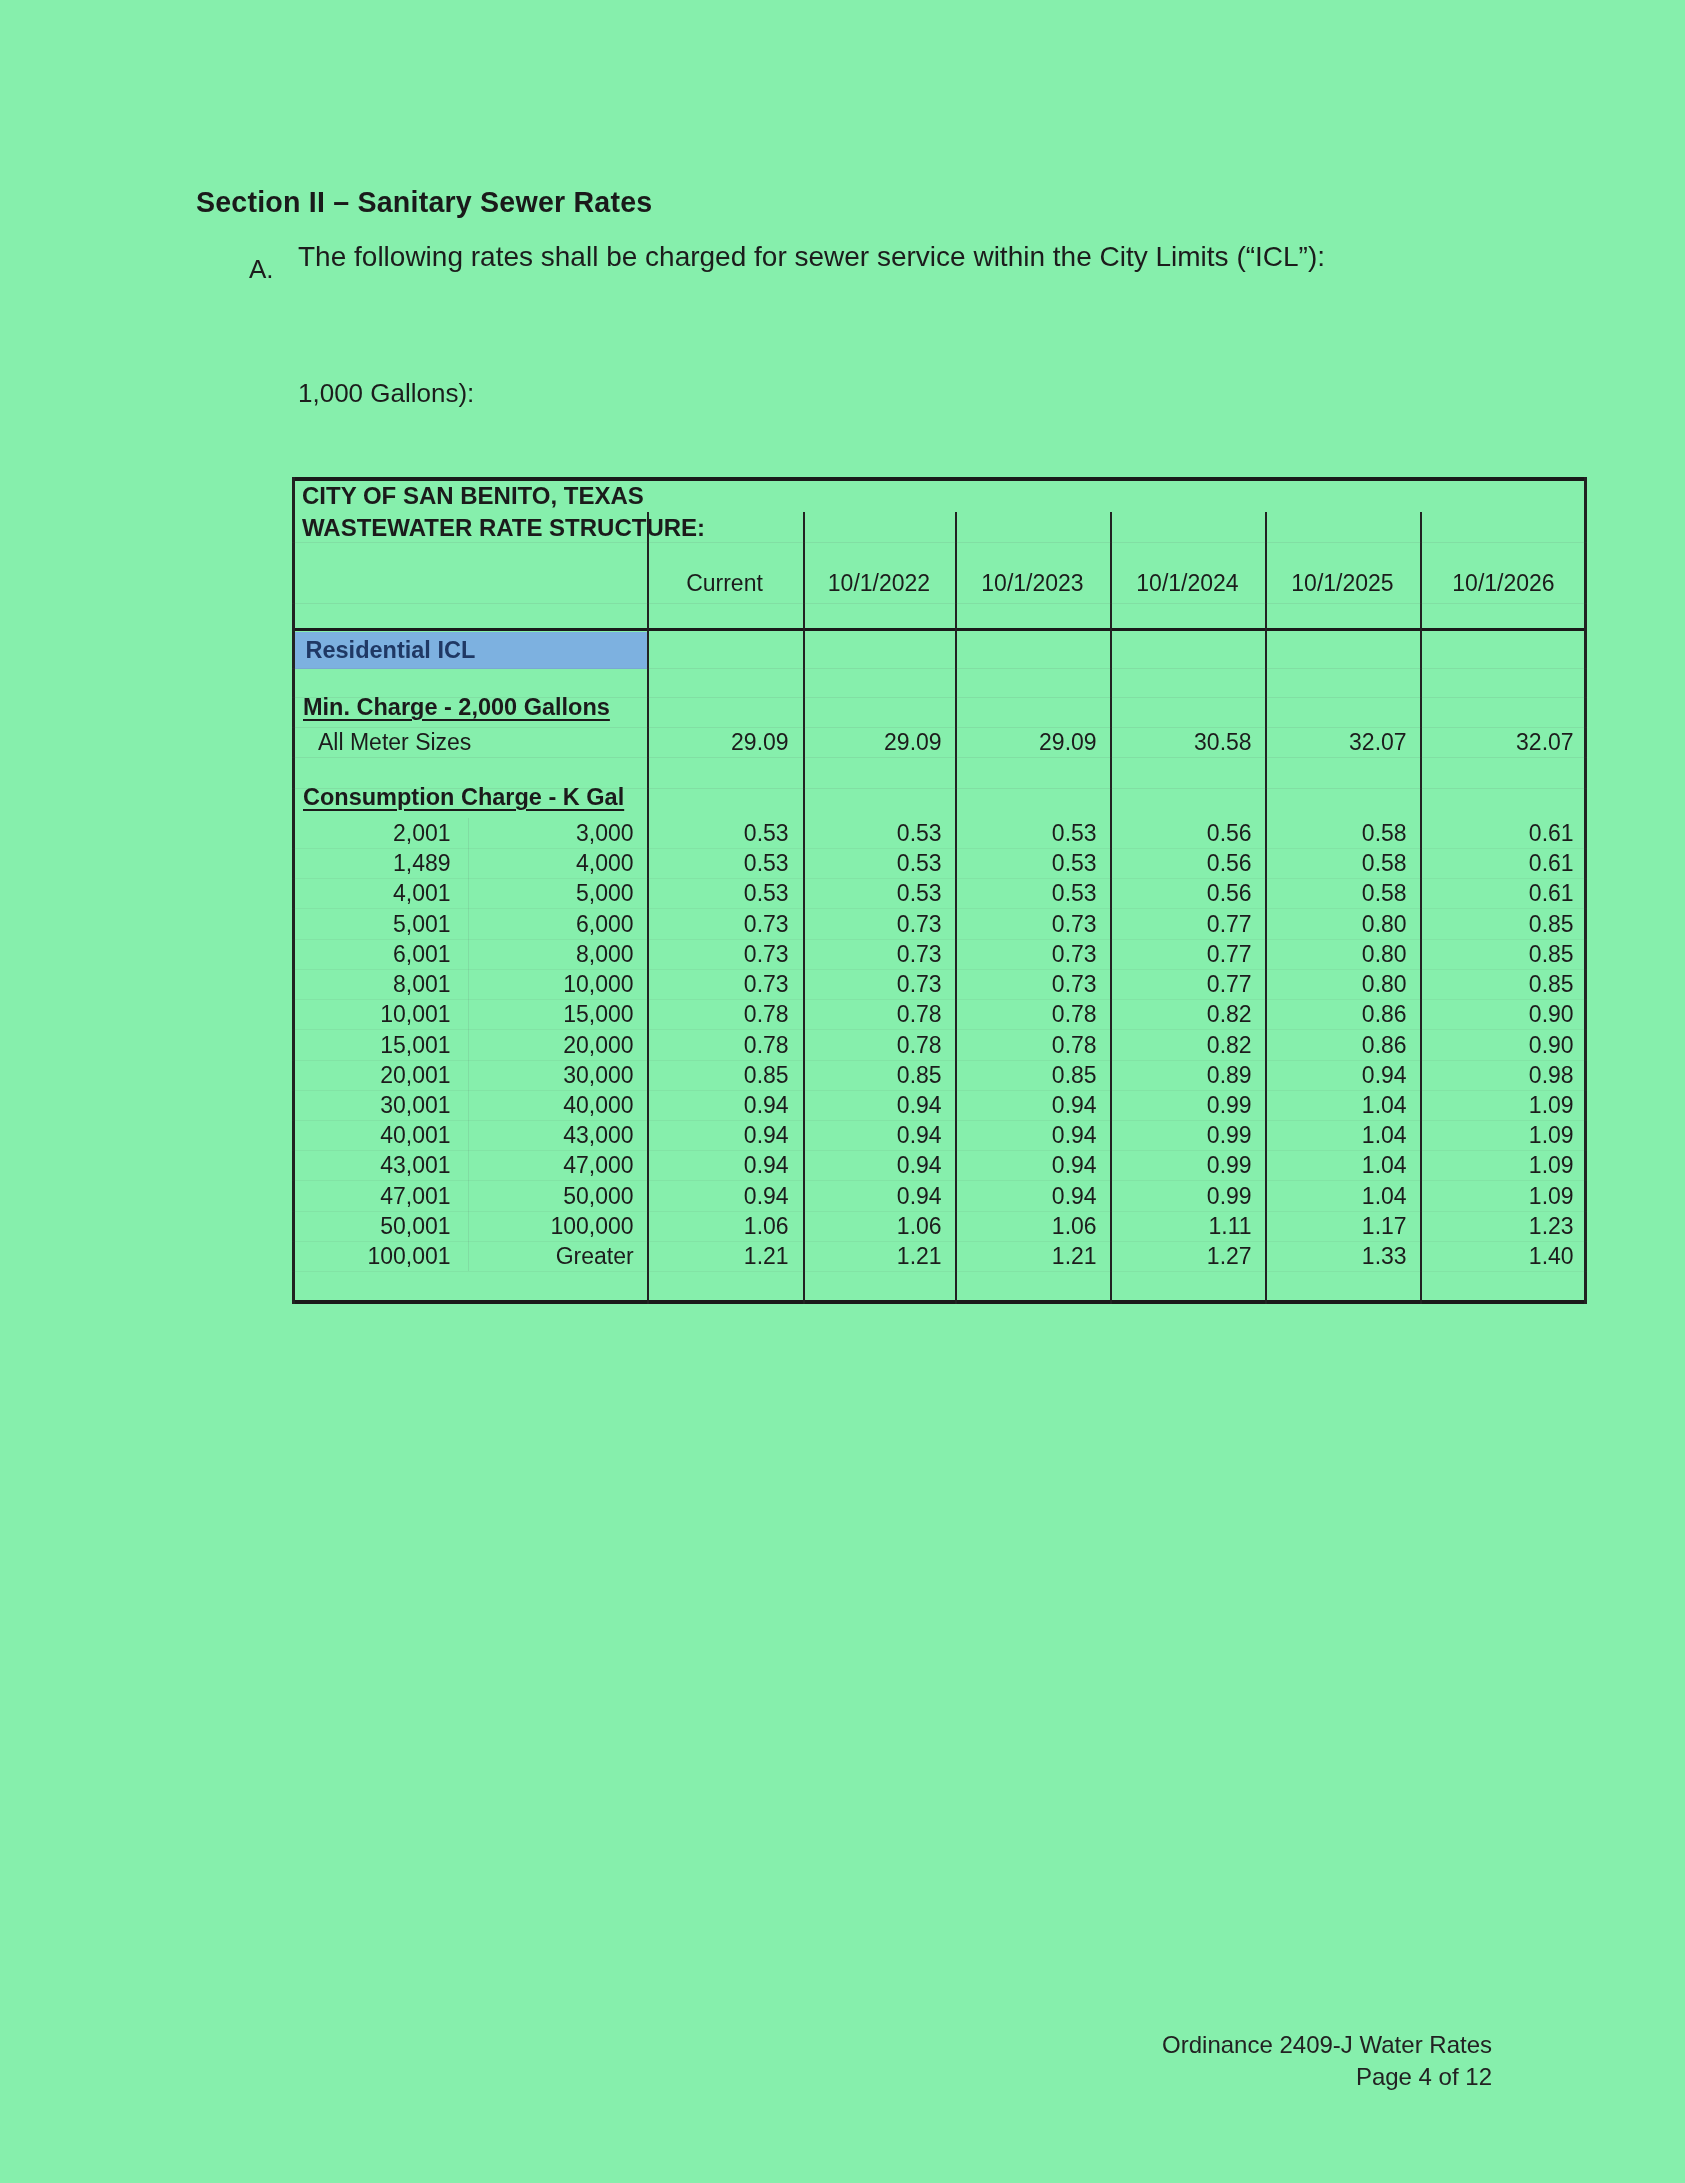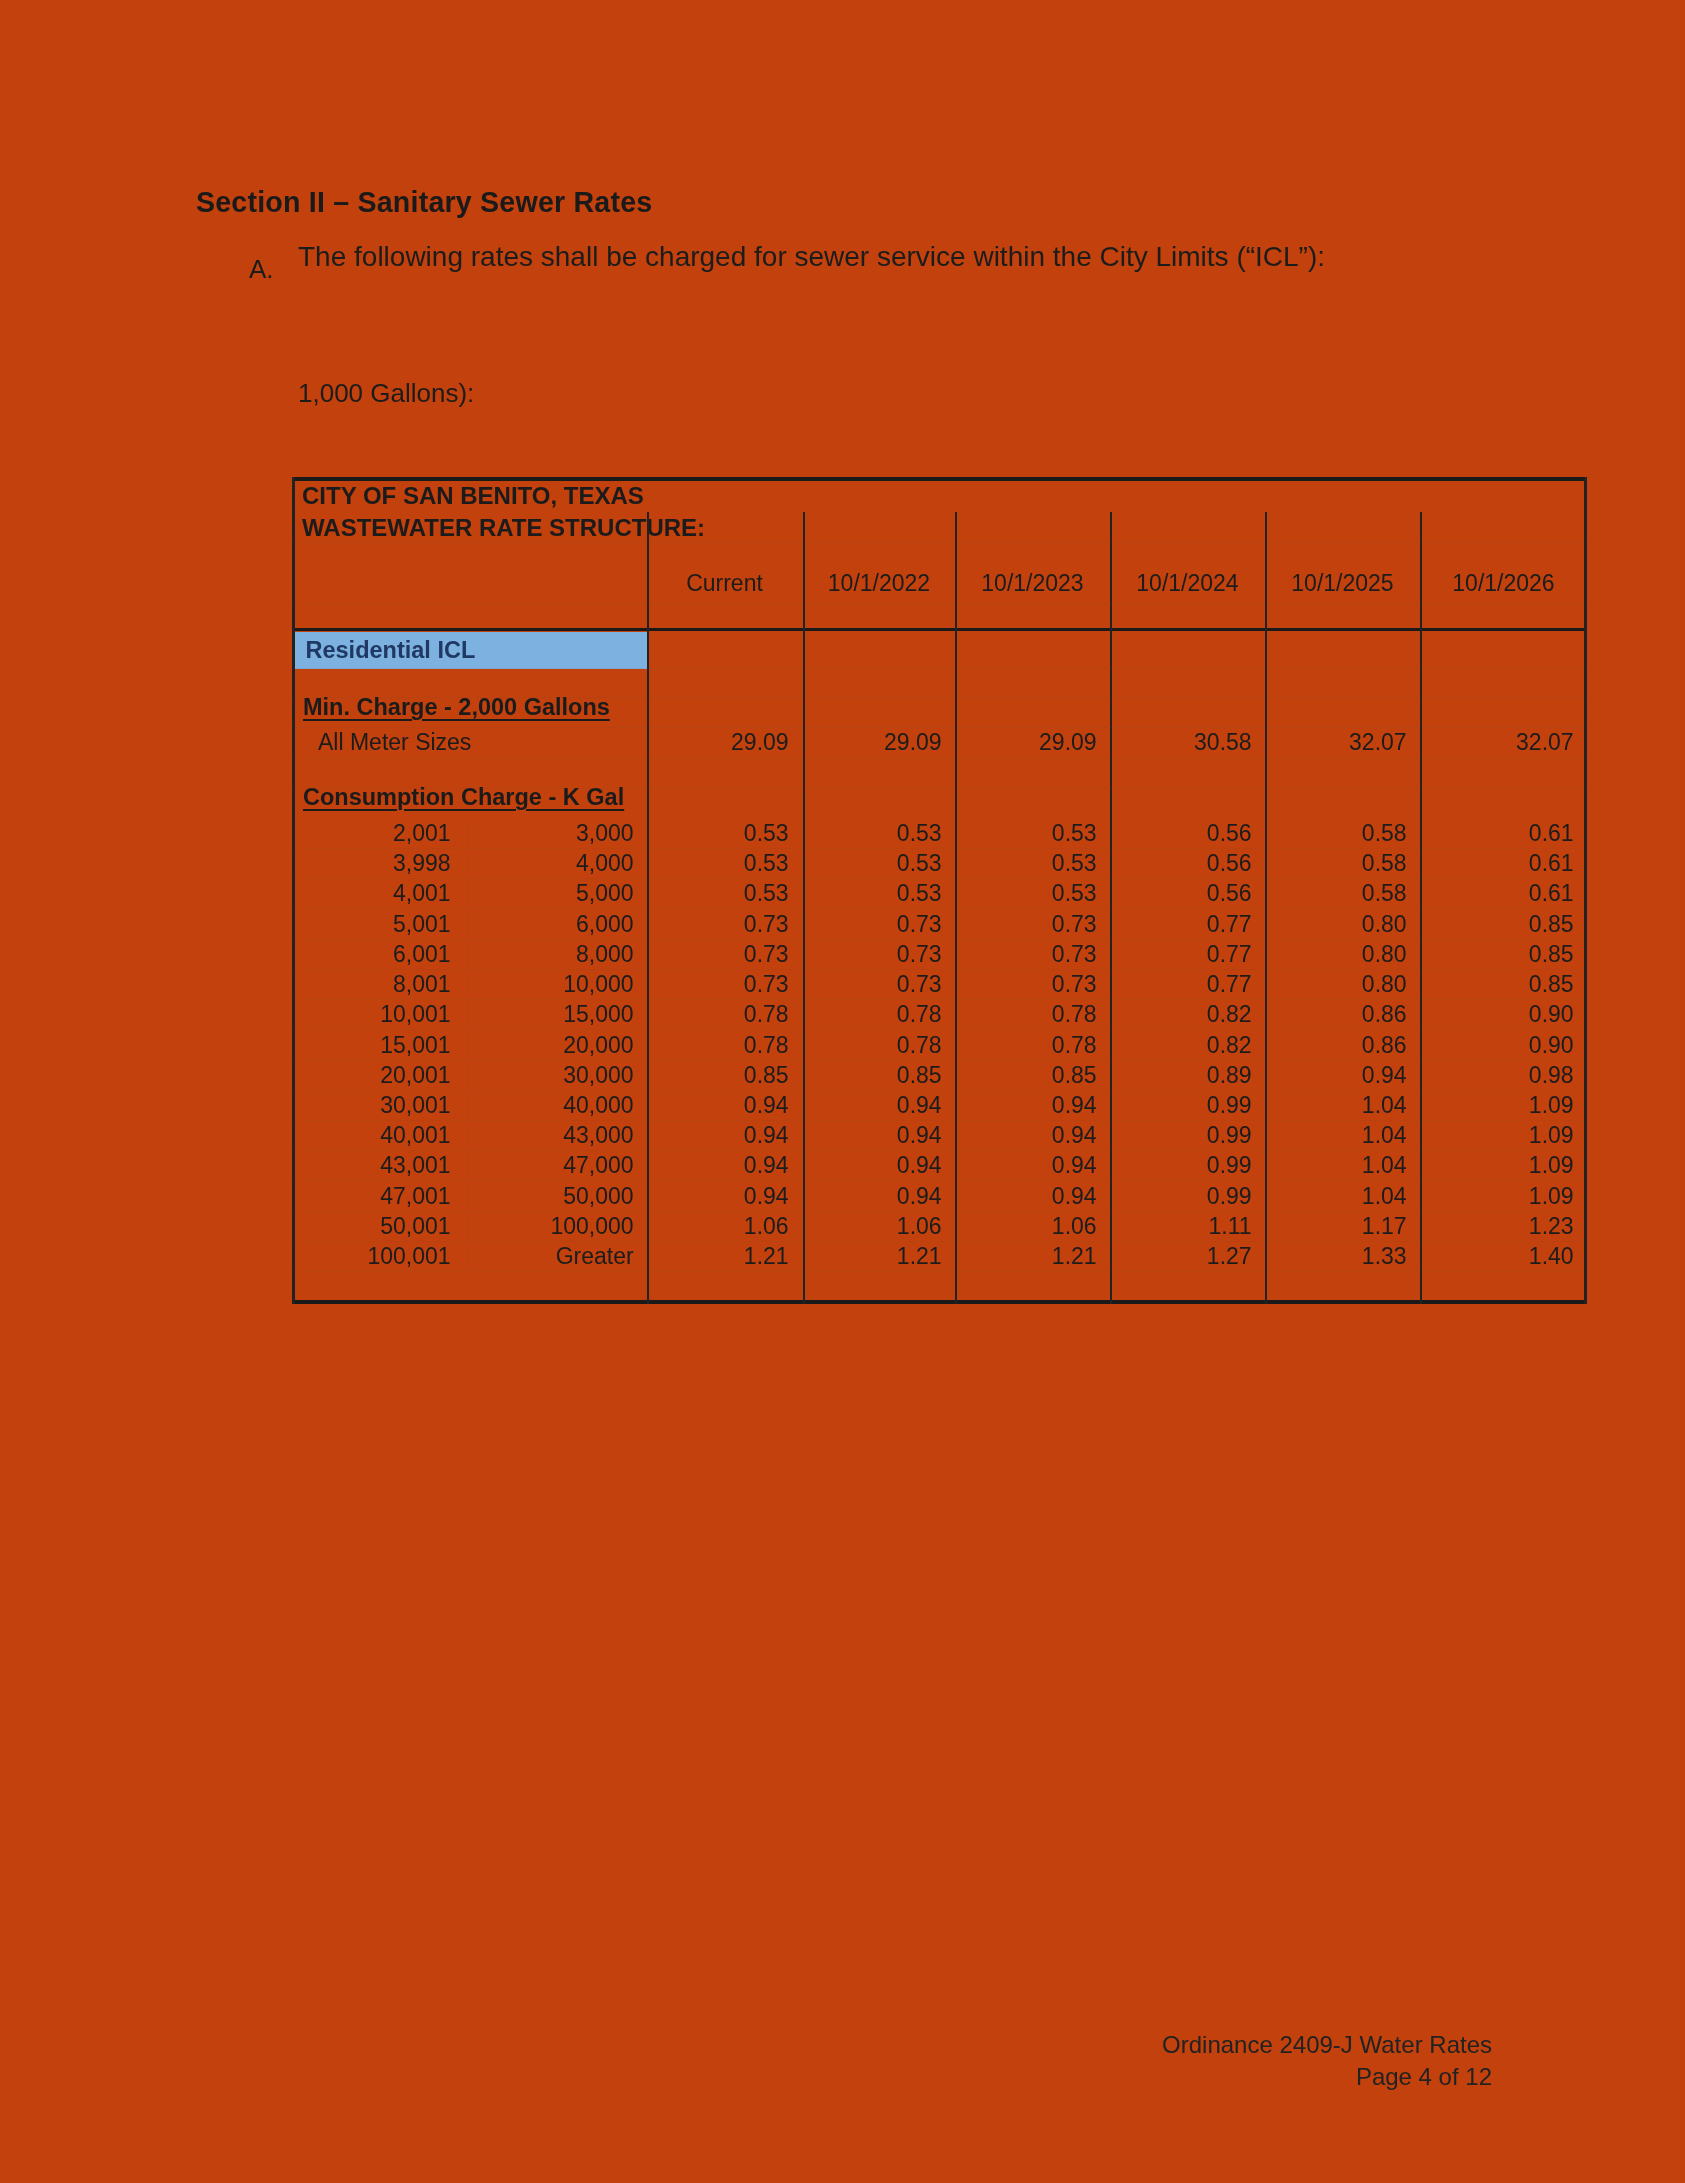--- a/index.html
+++ b/index.html
@@ -1,19 +1,19 @@
 <!DOCTYPE html>
 <html style="font-size:13.4px"><head>
 <meta charset="utf-8">
 <style>
   html,body{margin:0;padding:0;background:#ffffff;}
   .page{
     position:relative;
     width:1685px;height:2183px;
-    background:#c2410c;
+    background:#86efac;
     font-family:"Liberation Sans", sans-serif;
     color:#1c1c1c;
     overflow:hidden;
   }
   
   .section-heading{
     position:absolute;left:196px;top:186px;
     font-size:28.6px;font-weight:bold;color:#1a1a1a;
     white-space:nowrap;letter-spacing:0.2px;
   }
@@ -139,21 +139,21 @@
           <div class="cell" style="left: 0px; width: 172px;">2,001</div>
           <div class="cell" style="left: 172px; width: 183px;">3,000</div>
           <div class="cell" style="left: 355px; width: 155px;">0.53</div>
           <div class="cell" style="left: 511px; width: 152px;">0.53</div>
           <div class="cell" style="left: 663px; width: 155px;">0.53</div>
           <div class="cell" style="left: 818px; width: 155px;">0.56</div>
           <div class="cell" style="left: 973px; width: 155px;">0.58</div>
           <div class="cell" style="left: 1128px; width: 167px;">0.61</div>
         </div>
         <div class="t-row tier-border" style="top: 371px; height: 30px; line-height: 30px;">
-          <div class="cell" style="left: 0px; width: 172px;">3,998</div>
+          <div class="cell" style="left: 0px; width: 172px;">1,489</div>
           <div class="cell" style="left: 172px; width: 183px;">4,000</div>
           <div class="cell" style="left: 355px; width: 155px;">0.53</div>
           <div class="cell" style="left: 511px; width: 152px;">0.53</div>
           <div class="cell" style="left: 663px; width: 155px;">0.53</div>
           <div class="cell" style="left: 818px; width: 155px;">0.56</div>
           <div class="cell" style="left: 973px; width: 155px;">0.58</div>
           <div class="cell" style="left: 1128px; width: 167px;">0.61</div>
         </div>
         <div class="t-row tier-border" style="top: 401px; height: 30px; line-height: 30px;">
           <div class="cell" style="left: 0px; width: 172px;">4,001</div>

